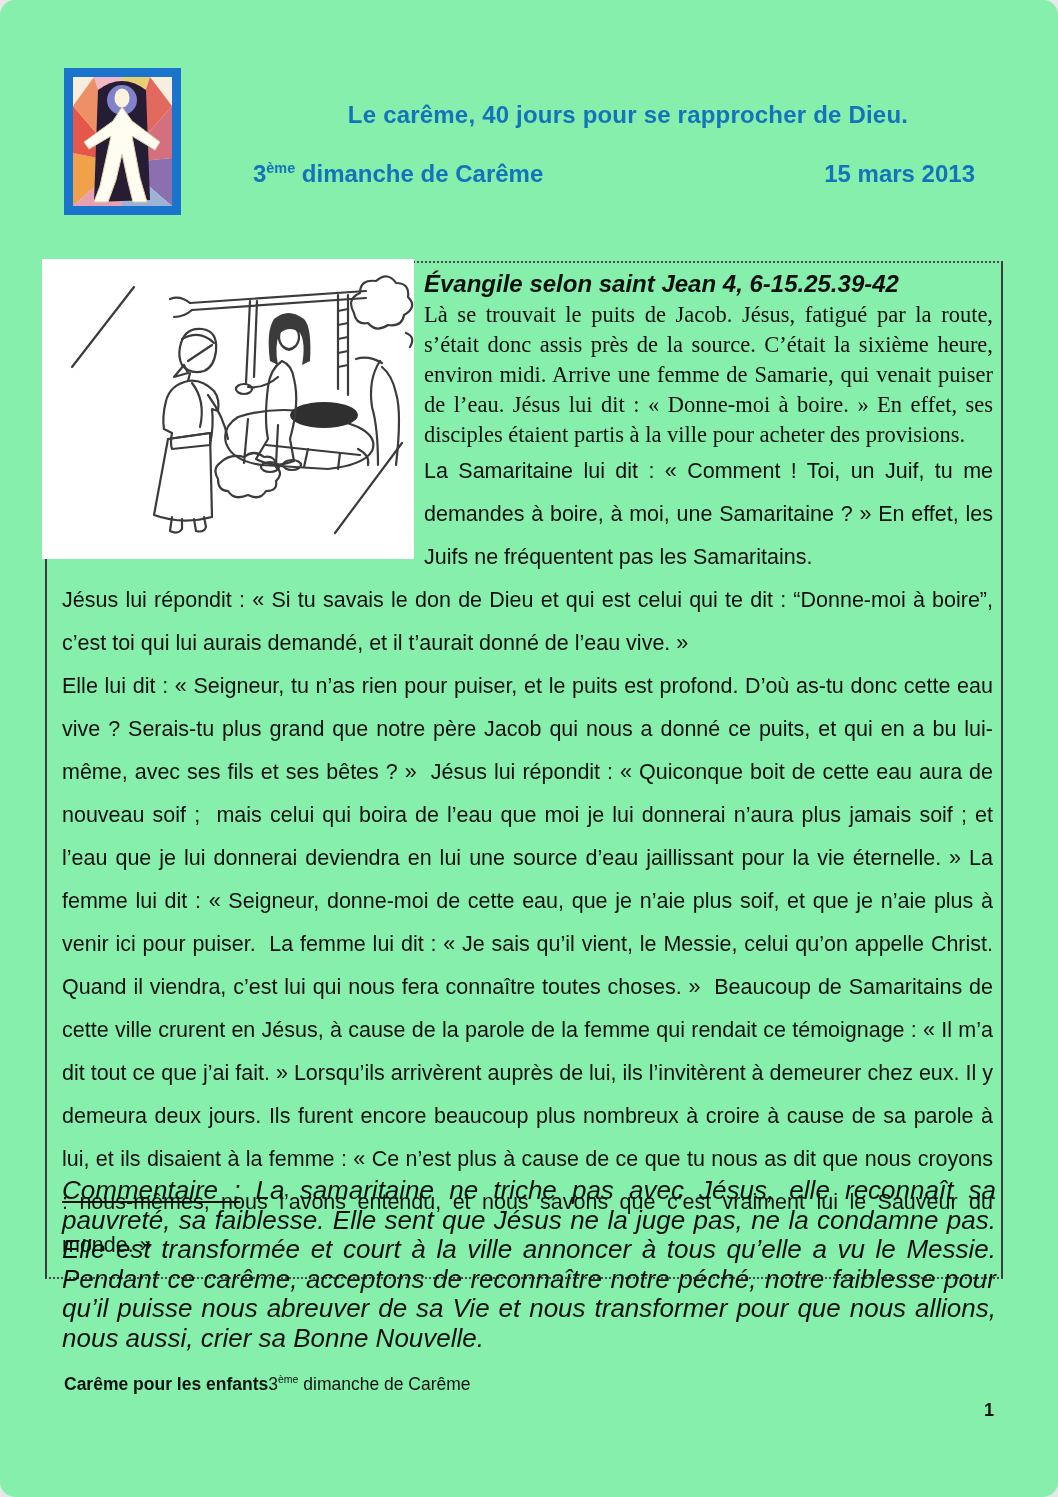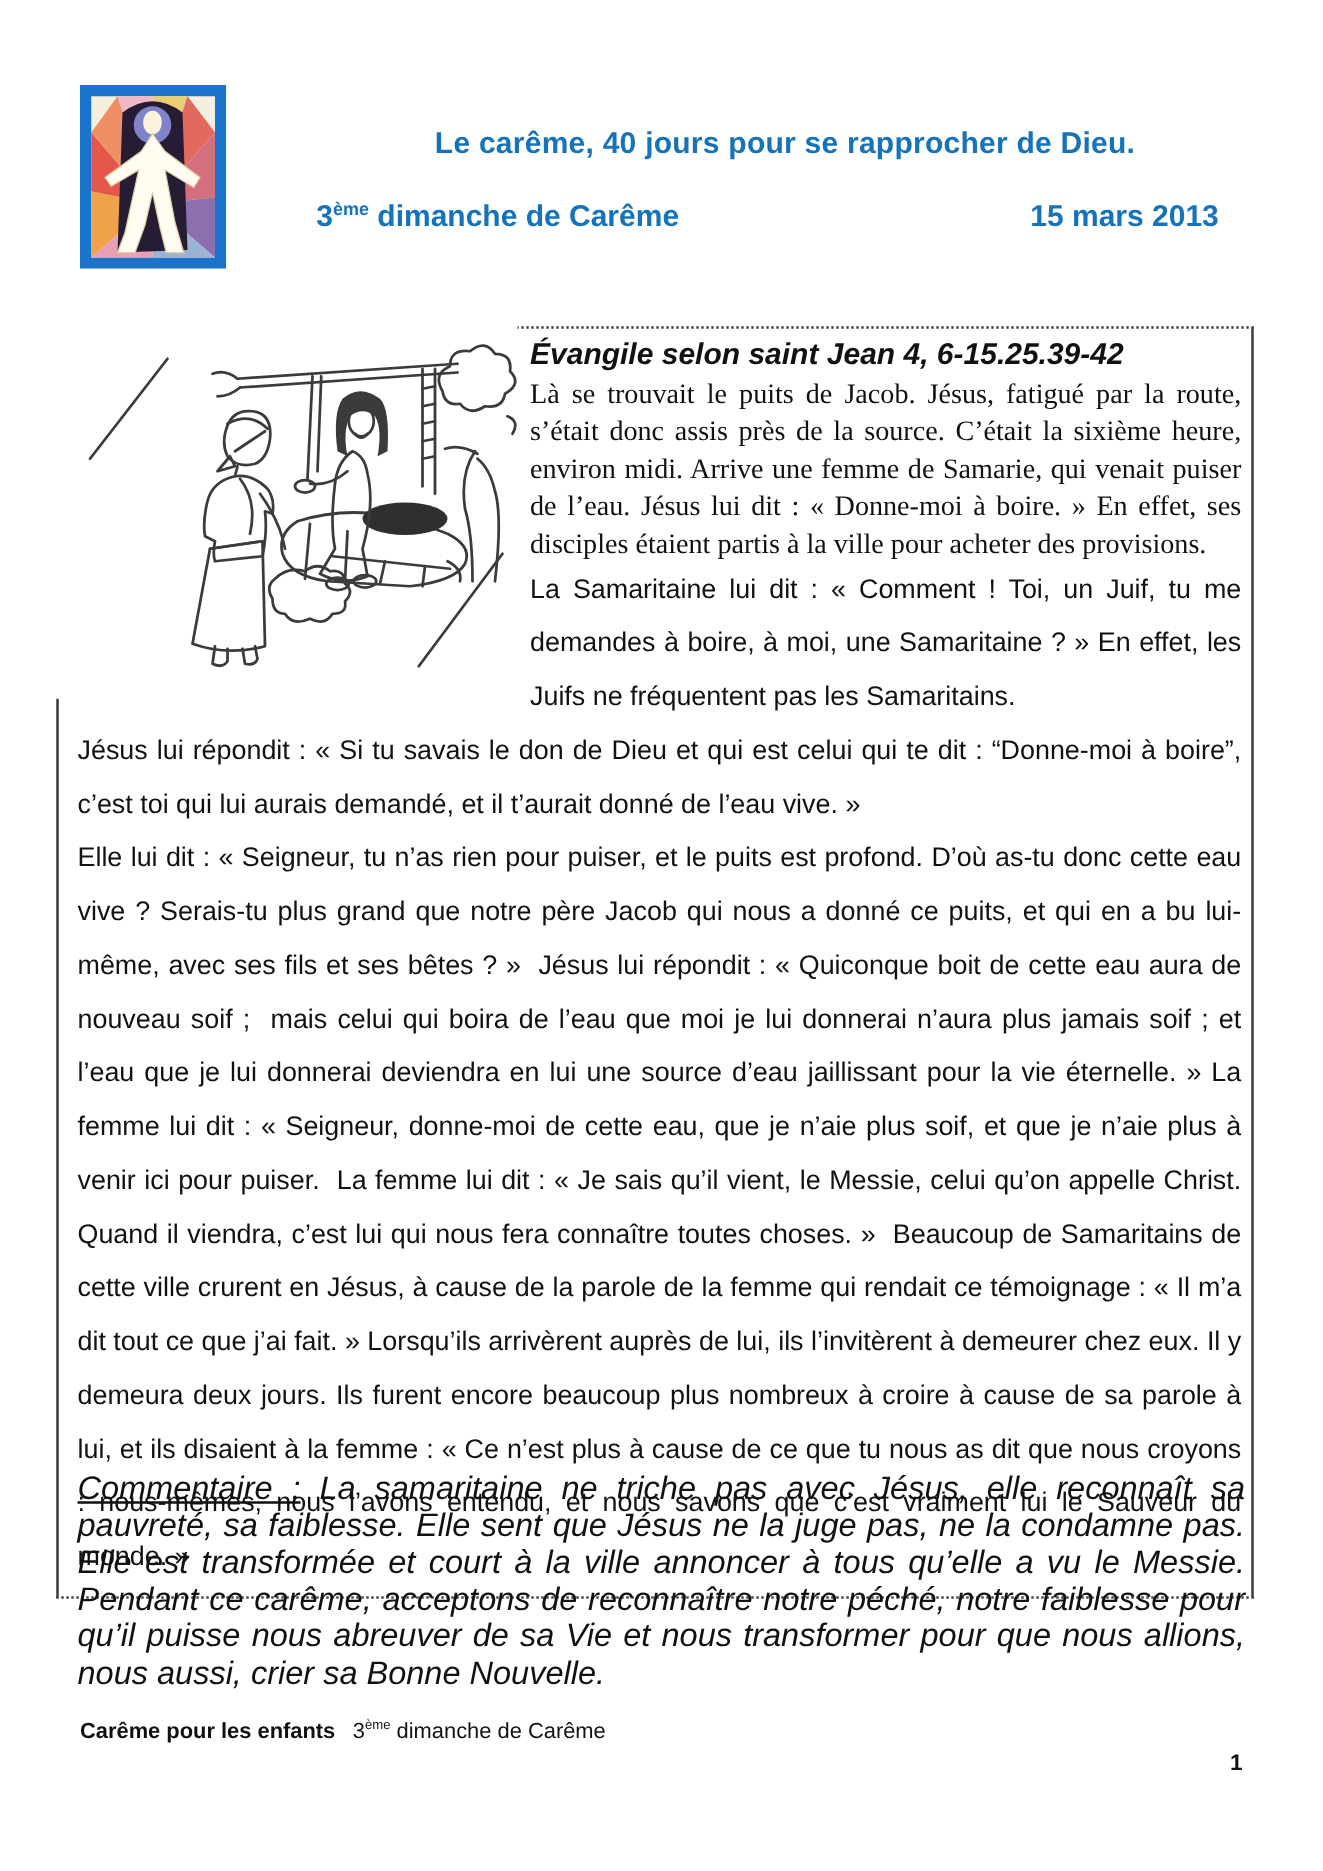--- a/index.html
+++ b/index.html
@@ -1,23 +1,24 @@
 <!DOCTYPE html>
 <html lang="fr"><head>
 <meta charset="utf-8">
 <style>
   html,body{margin:0;padding:0;background:#e8e8e8;}
   .page{
     position:relative;
     width:1058px;height:1497px;
     margin:0 auto;
-    background:#ffffff;
+    background:#86efac;
     font-family:"Liberation Sans",sans-serif;
     color:#1c1c1c;
     overflow:hidden;
+    border-radius:15px;
   }
   
   .logo{position:absolute;top:68px;left:64px;width:117px;height:147px;}
   .logo svg{display:block;width:100%;height:100%;}
   .main-title{
     position:absolute;top:101px;left:200px;right:2px;
     text-align:center;font-size:24px;font-weight:700;color:#1473bb;
     letter-spacing:.2px;
   }
   .subtitle-row{
@@ -58,21 +59,21 @@
     font-style:italic;font-size:26px;line-height:29.5px;
     text-align:justify;color:#111;
   }
   .commentary-label{text-decoration:underline;font-weight:400;}
   
   .footer{
     position:absolute;top:1374px;left:64px;right:60px;
     display:flex;justify-content:space-between;align-items:baseline;
     font-size:17.5px;color:#111;
   }
-  .footer-left{display:flex;gap:14px;align-items:baseline;}
+  .footer-left{display:flex;align-items:baseline;}
   .footer-series{font-weight:700;}
   .page-number{
     position:absolute;top:1400px;right:64px;
     font-size:18px;font-weight:700;color:#111;
   }
   .ink{stroke:#3b3b3b;stroke-width:2.2;fill:none;stroke-linecap:round;stroke-linejoin:round;}
 </style>
 </head>
 <body>
 

